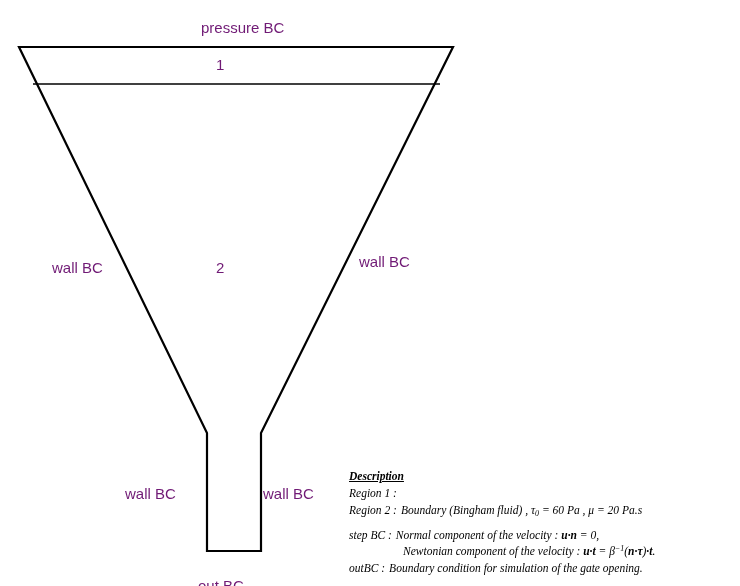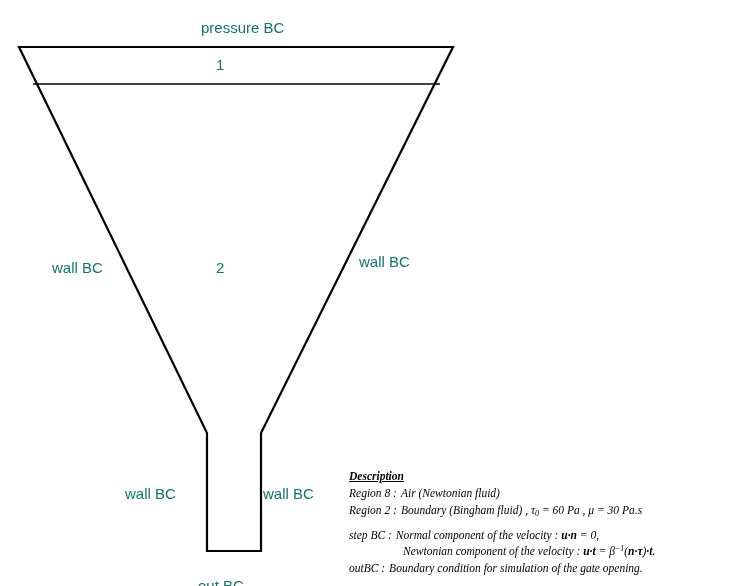--- a/index.html
+++ b/index.html
@@ -22,21 +22,21 @@
     position: absolute;
     left: 0;
     top: 0;
     width: 740px;
     height: 586px;
   }
   .lbl {
     position: absolute;
     font-family: "Liberation Sans", sans-serif;
     font-size: 15px;
-    color: #0f766e;
+    color: #701a75;
     white-space: nowrap;
   }
   .lbl-pressure { left: 201px; top: 19px; }
   .lbl-region1  { left: 216px; top: 56px; }
   .lbl-region2  { left: 216px; top: 259px; }
   .lbl-wall-left  { left: 52px;  top: 259px; }
   .lbl-wall-right { left: 359px; top: 253px; }
   .lbl-wall-lower-left  { left: 125px; top: 485px; }
   .lbl-wall-lower-right { left: 263px; top: 485px; }
   .lbl-out { left: 198px; top: 577px; }
@@ -93,32 +93,31 @@
   <div class="lbl lbl-wall-left">wall BC</div>
   <div class="lbl lbl-wall-right">wall BC</div>
   <div class="lbl lbl-wall-lower-left">wall BC</div>
   <div class="lbl lbl-wall-lower-right">wall BC</div>
   <div class="lbl lbl-out">out BC</div>
 
   <div id="description">
     <div class="desc-title">Description</div>
 
     <div class="desc-row">
-      <span class="desc-key">Region 8 :</span>
-      <span class="desc-val">Air (Newtonian fluid)</span>
+      <span class="desc-key">Region 1 :</span>
     </div>
 
     <div class="desc-row">
       <span class="desc-key">Region 2 :</span>
       <span class="desc-val">
         <span>Boundary (Bingham fluid) ,</span>
         <span>τ</span><sub>0</sub>
         <span>= 60 Pa ,</span>
         <span>μ</span>
-        <span>= 30 Pa.s</span>
+        <span>= 20 Pa.s</span>
       </span>
     </div>
 
     <div class="desc-gap"></div>
 
     <div class="desc-row">
       <span class="desc-key">step BC :</span>
       <span class="desc-val">
         <span>Normal component of the velocity :</span>
         <span class="bold-it">u</span><span class="bold-it">·</span><span class="bold-it">n</span>

